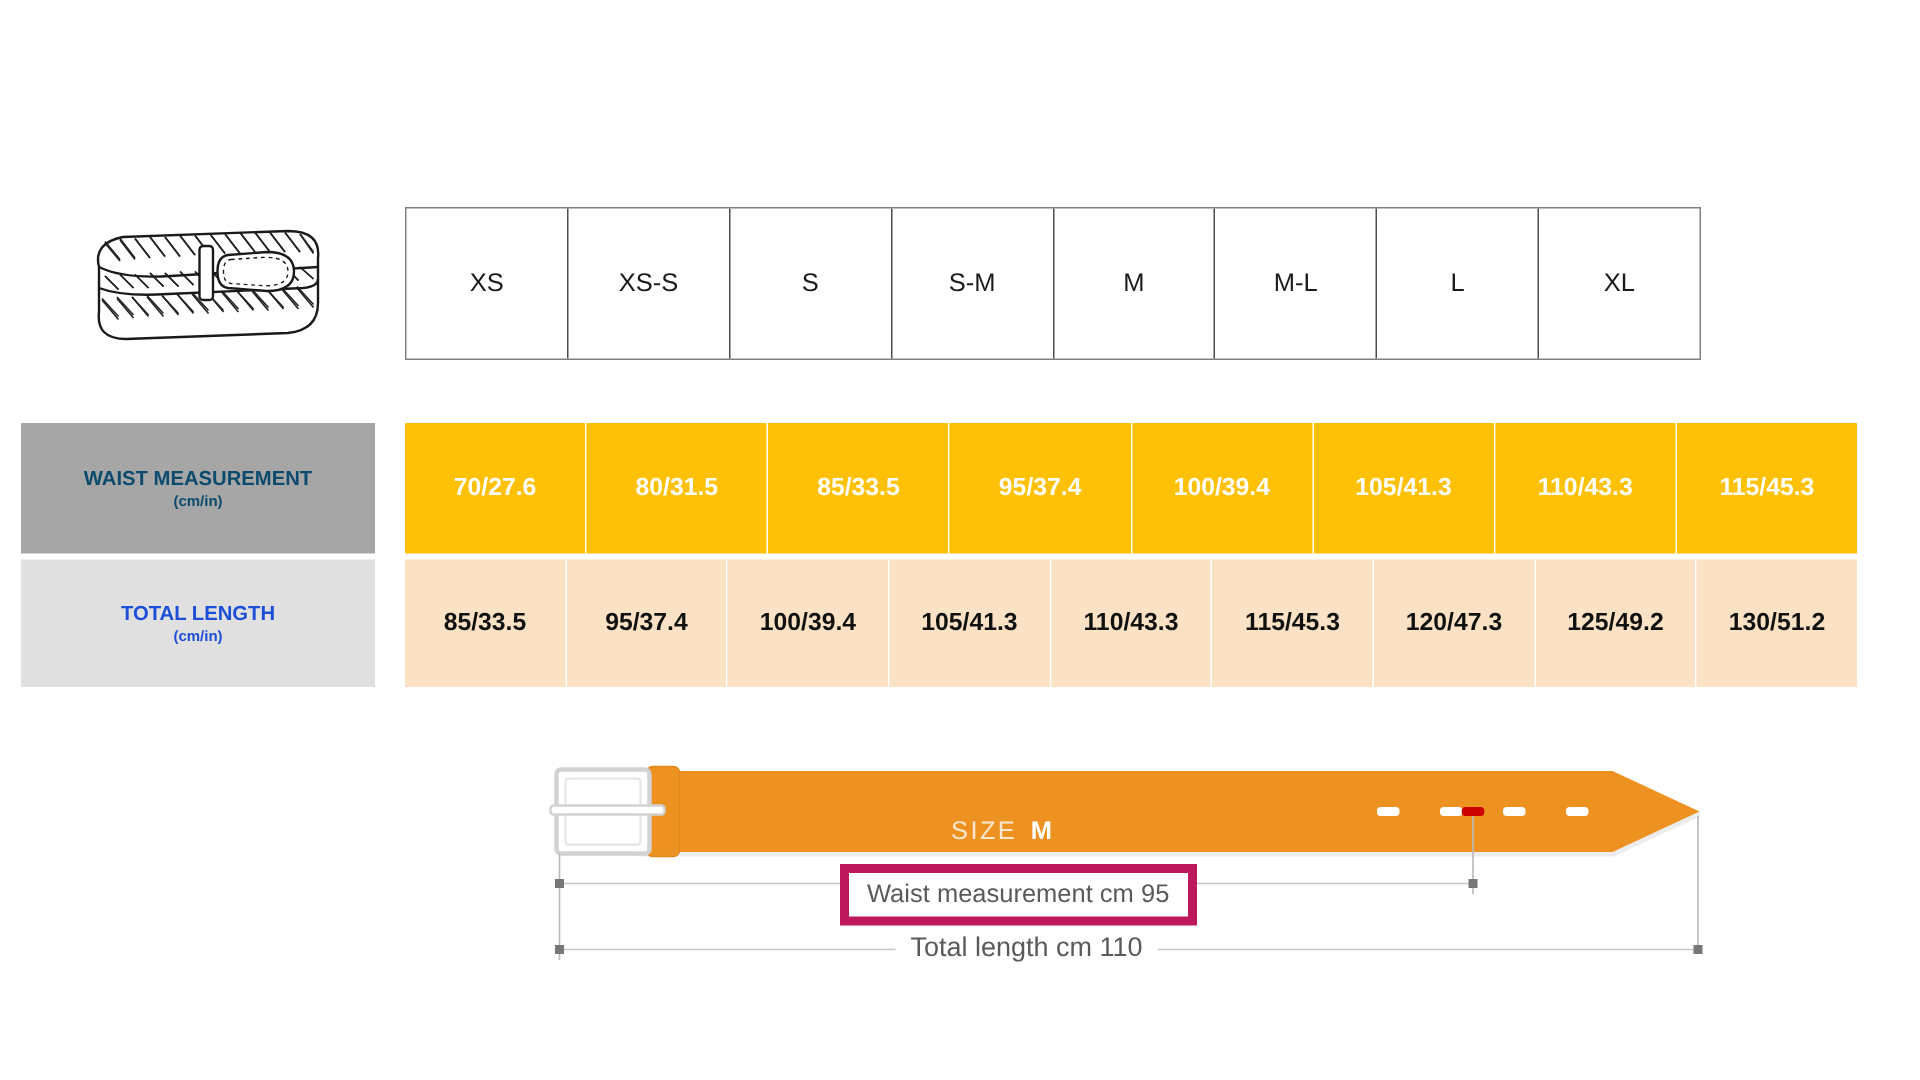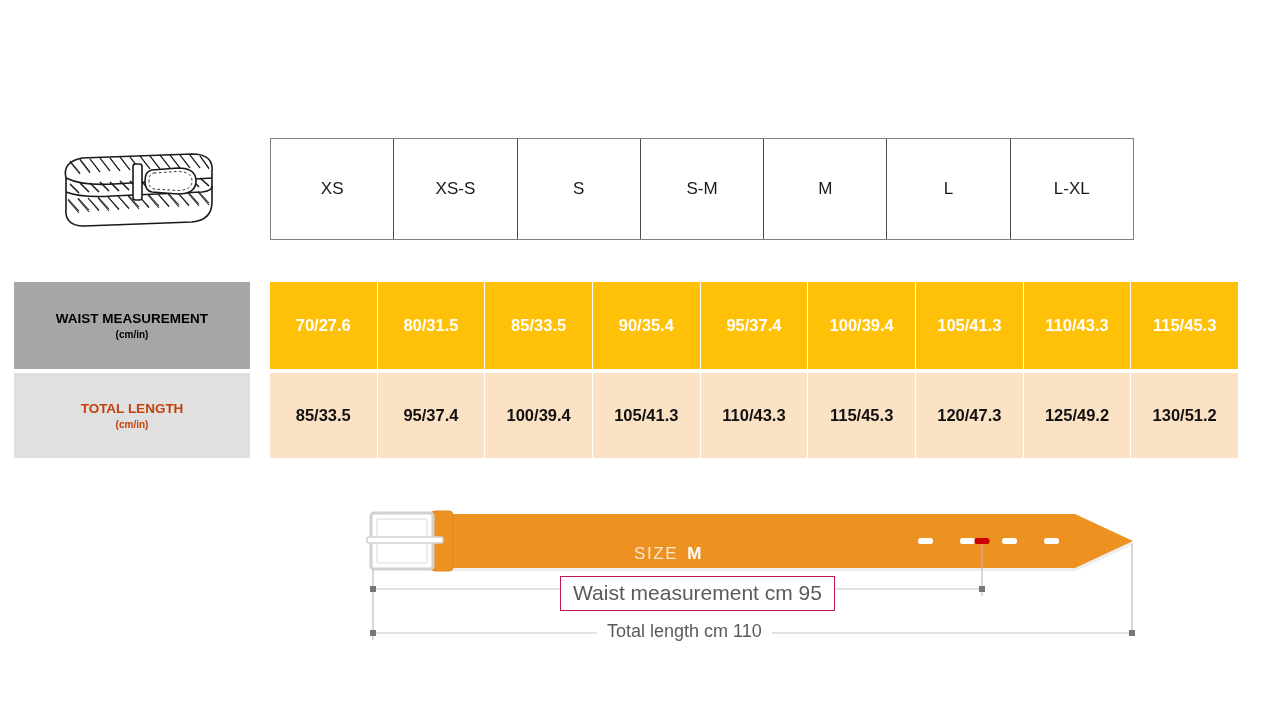--- a/index.html
+++ b/index.html
@@ -65,26 +65,26 @@
     flex-direction: column;
     align-items: center;
     justify-content: center;
     text-align: center;
     font-weight: bold;
     line-height: 1.35;
     box-sizing: border-box;
   }
   #row-waist .row-label {
     background: #a6a6a6;
-    color: #000000;
+    color: #0c4a6e;
     font-size: 13.5px;
   }
   #row-length .row-label {
     background: #e0e0e0;
-    color: #c2410c;
+    color: #1d4ed8;
     font-size: 13.5px;
   }
   .row-label .unit { font-size: 10px; }
 
   .cells {
     margin-left: 20px;
     width: 968px;
     display: flex;
     justify-content: flex-end;
   }
@@ -132,22 +132,22 @@
     font-weight: bold;
     letter-spacing: 0.5px;
     margin-left: 9px;
   }
   #waist-dim-label {
     position: absolute;
     left: 560px;
     top: 576px;
     padding: 4px 12px 5px 12px;
     background: #ffffff;
-    border: 1px solid #be185d;
-    font-size: 21px;
+    border: 6px solid #be185d;
+    font-size: 17px;
     color: #5a5a5a;
     white-space: nowrap;
   }
   #length-dim-label {
     position: absolute;
     left: 597px;
     top: 619px;
     padding: 2px 10px;
     background: #ffffff;
     font-size: 18px;
@@ -178,34 +178,34 @@
     <path d="M102,33 L125,31.5 Q140,31.5 140,41 Q140,50.5 125,50.5 L102,49 Q97,48.5 97,41 Q97,33.5 102,33 Z" fill="none" stroke="#1a1a1a" stroke-width="0.9" stroke-dasharray="2.5 2.5"></path>
   </svg>
 </div>
 
 <div id="size-header-table">
   <div class="hcell">XS</div>
   <div class="hcell">XS-S</div>
   <div class="hcell">S</div>
   <div class="hcell">S-M</div>
   <div class="hcell">M</div>
+  <div class="hcell">M-L</div>
   <div class="hcell">L</div>
-  <div class="hcell">L-XL</div>
+  <div class="hcell">XL</div>
 </div>
 
 <div class="meas-row" id="row-waist">
   <div class="row-label">
     <span>WAIST MEASUREMENT</span>
     <span class="unit">(cm/in)</span>
   </div>
   <div class="cells">
     <div class="dcell">70/27.6</div>
     <div class="dcell">80/31.5</div>
     <div class="dcell">85/33.5</div>
-    <div class="dcell">90/35.4</div>
     <div class="dcell">95/37.4</div>
     <div class="dcell">100/39.4</div>
     <div class="dcell">105/41.3</div>
     <div class="dcell">110/43.3</div>
     <div class="dcell">115/45.3</div>
   </div>
 </div>
 
 <div class="meas-row" id="row-length">
   <div class="row-label">

